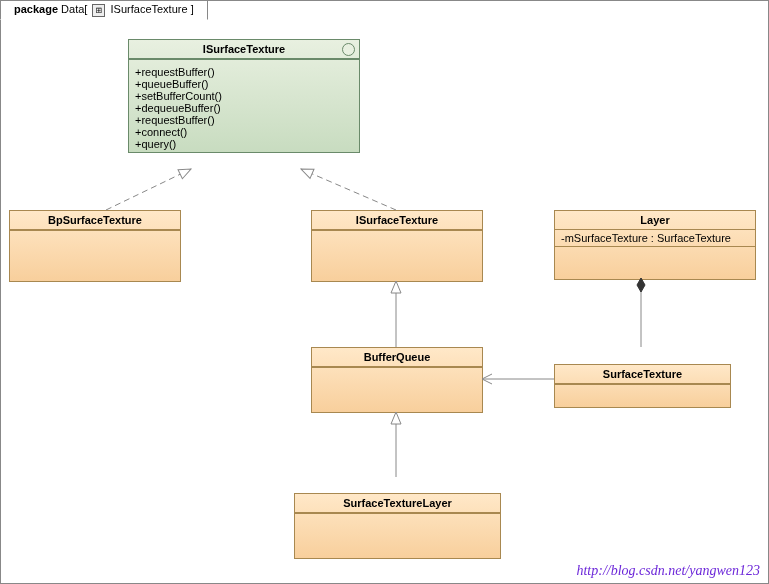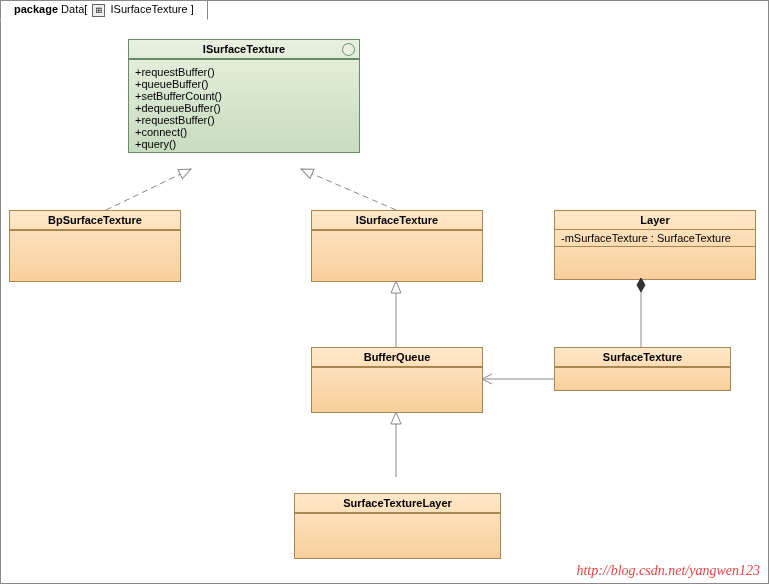--- a/index.html
+++ b/index.html
@@ -9,21 +9,21 @@
 .tab-icon{display:inline-block;width:11px;height:11px;border:1px solid #666;background:#eee;vertical-align:middle;margin:0 2px;font-size:8px;text-align:center;line-height:11px}
 .class-box{position:absolute;border:1px solid #a88850;background:linear-gradient(#ffe8c8,#f8cf9c)}
 .interface-box{position:absolute;border:1px solid #6a8a6a;background:linear-gradient(#e8f0e0,#c8dcc0)}
 .box-title{text-align:center;font-weight:bold;padding:3px 6px;border-bottom:1px solid inherit}
 .interface-box .box-title{border-bottom:1px solid #6a8a6a;position:relative}
 .class-box .box-title{border-bottom:1px solid #a88850}
 .box-sep{border-top:1px solid #a88850;height:4px}
 .interface-box .box-sep{border-top:1px solid #6a8a6a}
 .box-attrs{padding:2px 6px;min-height:10px}
 .iface-circle{position:absolute;top:3px;right:4px;width:11px;height:11px;border:1px solid #6a8a6a;border-radius:50%;background:#e8f0e0}
-.watermark{position:absolute;bottom:4px;right:8px;color:#ef4444;font-size:14px;font-family:serif;font-style:italic}
+.watermark{position:absolute;bottom:4px;right:8px;color:#6d28d9;font-size:14px;font-family:serif;font-style:italic}
 svg{position:absolute;top:0;left:0;pointer-events:none}
 </style>
 </head>
 <body>
 
 <div class="frame">
   <div class="tab">
     <b>package</b>
     <span>Data</span>[
     <span class="tab-icon">⊞</span>
@@ -62,21 +62,21 @@
     <div class="box-sep"></div>
   </div>
 
   <div class="class-box" style="left:553px;top:209px;width:200px">
     <div class="box-title">Layer</div>
     <div class="box-attrs">-mSurfaceTexture : SurfaceTexture</div>
     <div class="box-sep"></div>
     <div style="height:28px"></div>
   </div>
 
-  <div class="class-box" style="left:553px;top:346px;width:175px">
+  <div class="class-box" style="left:553px;top:363px;width:175px">
     <div class="box-title">SurfaceTexture</div>
     <div class="box-sep"></div>
     <div style="height:18px"></div>
   </div>
 
   <div class="class-box" style="left:293px;top:492px;width:205px;height:64px">
     <div class="box-title">SurfaceTextureLayer</div>
     <div class="box-sep"></div>
   </div>
 

